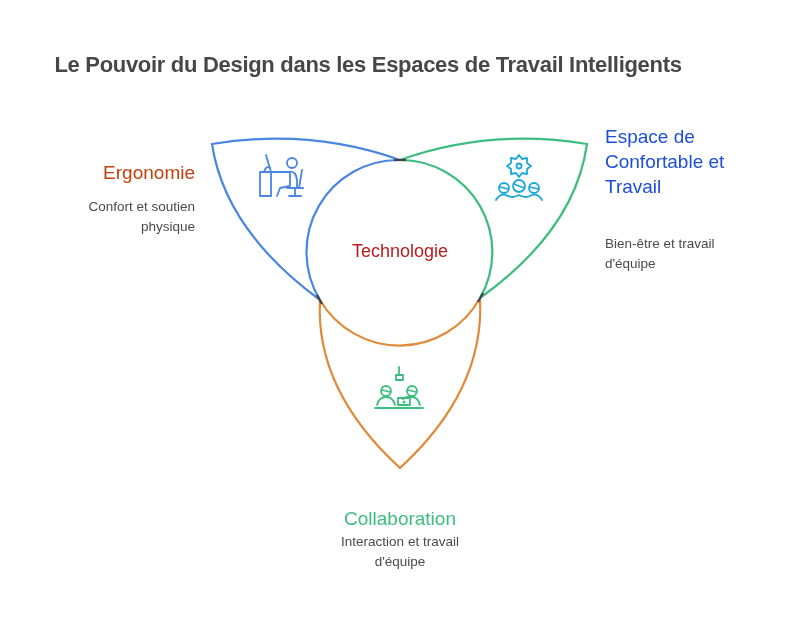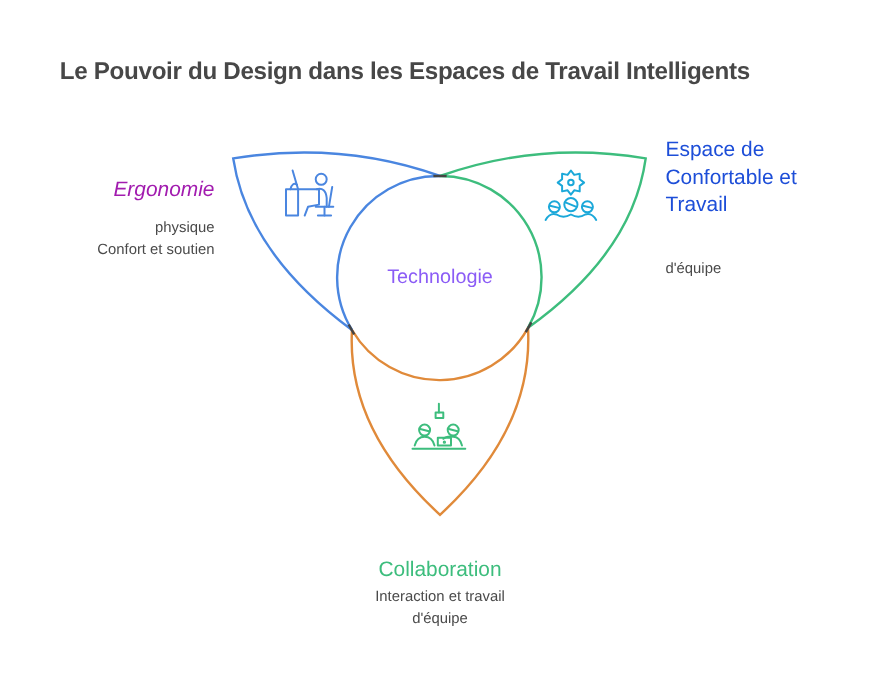--- a/index.html
+++ b/index.html
@@ -3,28 +3,28 @@
   <meta charset="utf-8">
   <style>
     html, body { margin: 0; padding: 0; background: #ffffff; }
     body { width: 800px; height: 630px; position: relative; overflow: hidden;
            font-family: "Liberation Sans", "DejaVu Sans", sans-serif; }
     .title { position: absolute; left: 0; width: 736px; top: 52px; text-align: center;
              font-size: 22px; font-weight: bold; color: #474747; letter-spacing: -0.3px; }
     svg.diagram { position: absolute; left: 0; top: 0; }
     .label { position: absolute; font-size: 19px; line-height: 25px; }
     .desc { position: absolute; font-size: 13.5px; line-height: 20px; color: #4a4a4a; }
-    .ergo-title { right: 605px; top: 160px; text-align: center; color: #a21caf; font-style: italic; }
+    .ergo-title { right: 605px; top: 160px; text-align: center; color: #c2410c; }
     .ergo-desc { right: 605px; top: 197px; text-align: right; width: 160px; }
     .space-title { left: 605px; top: 124px; color: #1d4ed8; width: 180px; }
     .space-desc { left: 605px; top: 234px; width: 180px; }
     .collab-title { left: 300px; width: 200px; top: 506px; text-align: center; color: #3dbd7d; }
     .collab-desc { left: 290px; width: 220px; top: 532px; text-align: center; }
     .center-label { position: absolute; left: 310px; width: 180px; top: 241px; text-align: center;
-                    font-size: 18px; color: #8b5cf6; }
+                    font-size: 18px; color: #b91c1c; }
   </style>
 </head>
 <body>
 
 <div class="title">Le Pouvoir du Design dans les Espaces de Travail Intelligents</div>
 
 <svg class="diagram" width="800" height="630" viewBox="0 0 800 630">
 
   <path d="M 400 160 Q 310 128 212 144 Q 225 230 320 300" fill="none" stroke="#4a86e0" stroke-width="2.2"></path>
 
@@ -77,30 +77,31 @@
     <rect x="398" y="398" width="12" height="7"></rect>
     <circle cx="404" cy="402" r="0.6" fill="#3dbd7d"></circle>
     <line x1="375" y1="408" x2="423" y2="408"></line>
   </g>
 </svg>
 
 <div class="center-label">Technologie</div>
 
 <div class="label ergo-title">Ergonomie</div>
 <div class="desc ergo-desc">
+  <div>Confort et soutien</div>
   <div>physique</div>
-  <div>Confort et soutien</div>
 </div>
 
 <div class="label space-title">
   <div>Espace de</div>
   <div>Confortable et</div>
   <div>Travail</div>
 </div>
 <div class="desc space-desc">
+  <div>Bien-être et travail</div>
   <div>d'équipe</div>
 </div>
 
 <div class="label collab-title">Collaboration</div>
 <div class="desc collab-desc">
   <div>Interaction et travail</div>
   <div>d'équipe</div>
 </div>
 
 </body></html>

